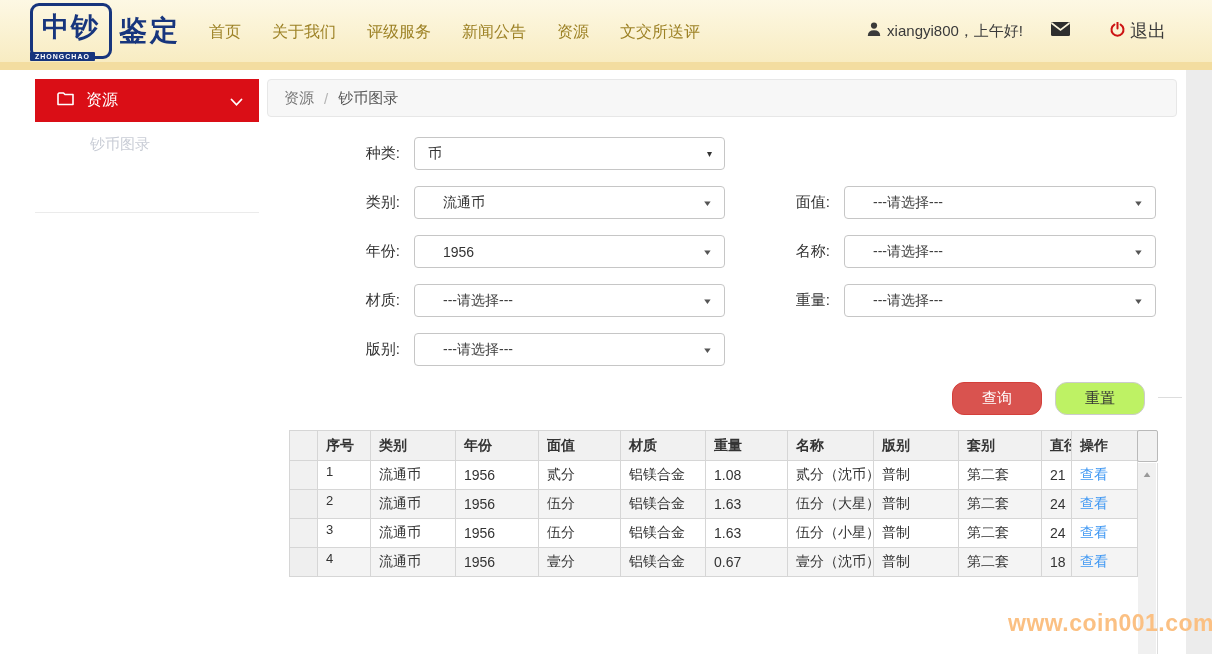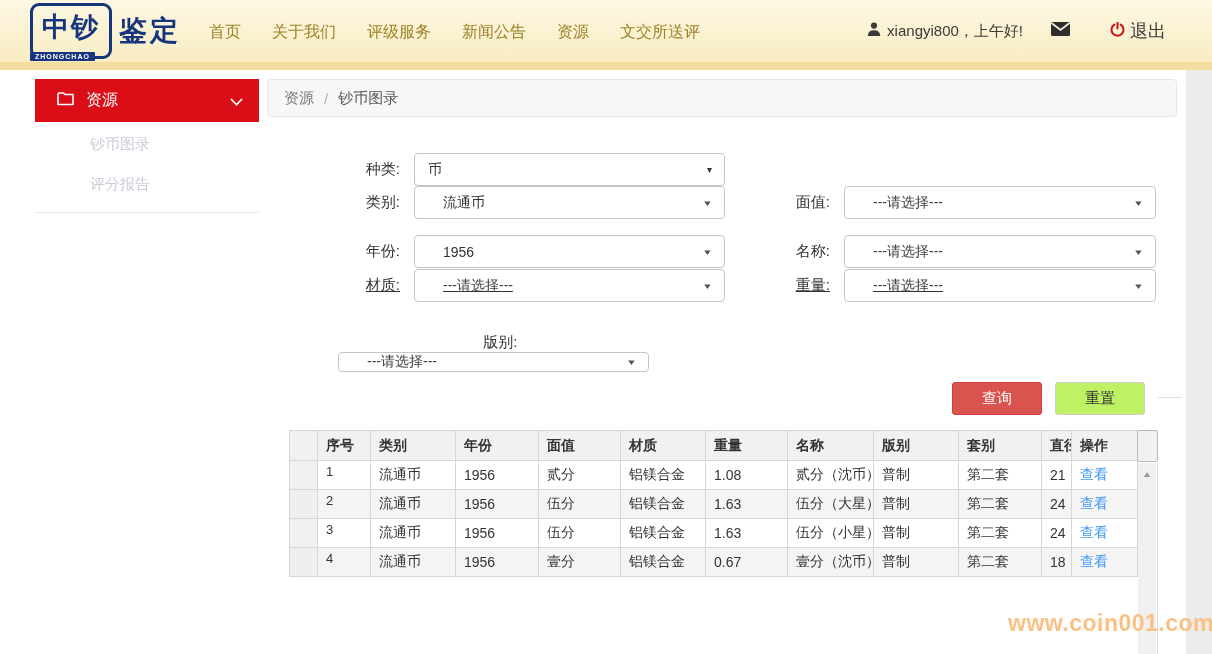--- a/index.html
+++ b/index.html
@@ -55,24 +55,24 @@
     border:1px solid #c6c6c6; border-radius:4px; cursor:pointer;
     display:flex; align-items:center; font-size:14px; color:#333; padding-left:28px; }
   .fselect.native { padding-left:13px; }
   .fselect .ph { color:#404040; }
   .fs-arrow { position:absolute; right:11px; top:50%; transform:translateY(-50%) scaleY(.72);
     font-size:11px; color:#555; }
   .fselect.native .fs-arrow { transform:translateY(-50%) scale(.78); color:#333; right:9px; }
   .col-left { left:338px; }
   .col-right { left:768px; }
   .col-right .fselect { width:312px; }
-  .r1 { top:137px;margin-top:16px; } .r2 { top:186px; } .r3 { top:235px; } .r4 { top:269px;text-decoration:underline; } .r5 { top:333px;flex-direction:column; }
-
-  
-  .btn { position:absolute; top:382px; width:90px; height:33px; border-radius:3px;
+  .r1 { top:137px; } .r2 { top:186px; } .r3 { top:235px; } .r4 { top:284px; } .r5 { top:333px; }
+
+  
+  .btn { position:absolute; top:382px; width:90px; height:33px; border-radius:12px;
     font-size:15px; cursor:pointer; font-family:inherit; }
   .btn-search { left:952px; background:#d9534f; border:1px solid #d43f3a; color:#fff; }
   .btn-reset { left:1055px; background:#bef264; border:1px solid #ccc; color:#333; }
   .hr-dash { position:absolute; left:1158px; top:397px; width:24px; border-top:1px solid #ddd; }
 
   
   .tbl-wrap { position:absolute; left:289px; top:430px; width:848px; }
   table { border-collapse:collapse; table-layout:fixed; width:848px; font-size:14px; }
   th, td { border:1px solid #d6d6d6; padding:4px 8px; text-align:left;
     overflow:hidden; white-space:nowrap; }
@@ -153,21 +153,20 @@
         </svg>
     </span>
     <span class="side-menu-label">资源</span>
     <span class="side-chevron">
       <svg width="13" height="9" viewBox="0 0 13 9">
           <polyline points="1.5,1.5 6.5,6.8 11.5,1.5" fill="none" stroke="#fff" stroke-width="1.8" stroke-linecap="round"></polyline>
         </svg>
     </span>
   </div>
   <div class="side-item side-item-1">钞币图录</div>
-  <div class="side-item side-item-2">评分报告</div>
   <div class="side-divider"></div>
 
   <div class="breadcrumb">
     <span class="bc-root">资源</span>
     <span class="bc-sep">/</span>
     <span class="bc-current">钞币图录</span>
   </div>
 
   <div class="frow col-left r1">
     <div class="flabel">种类:</div>

